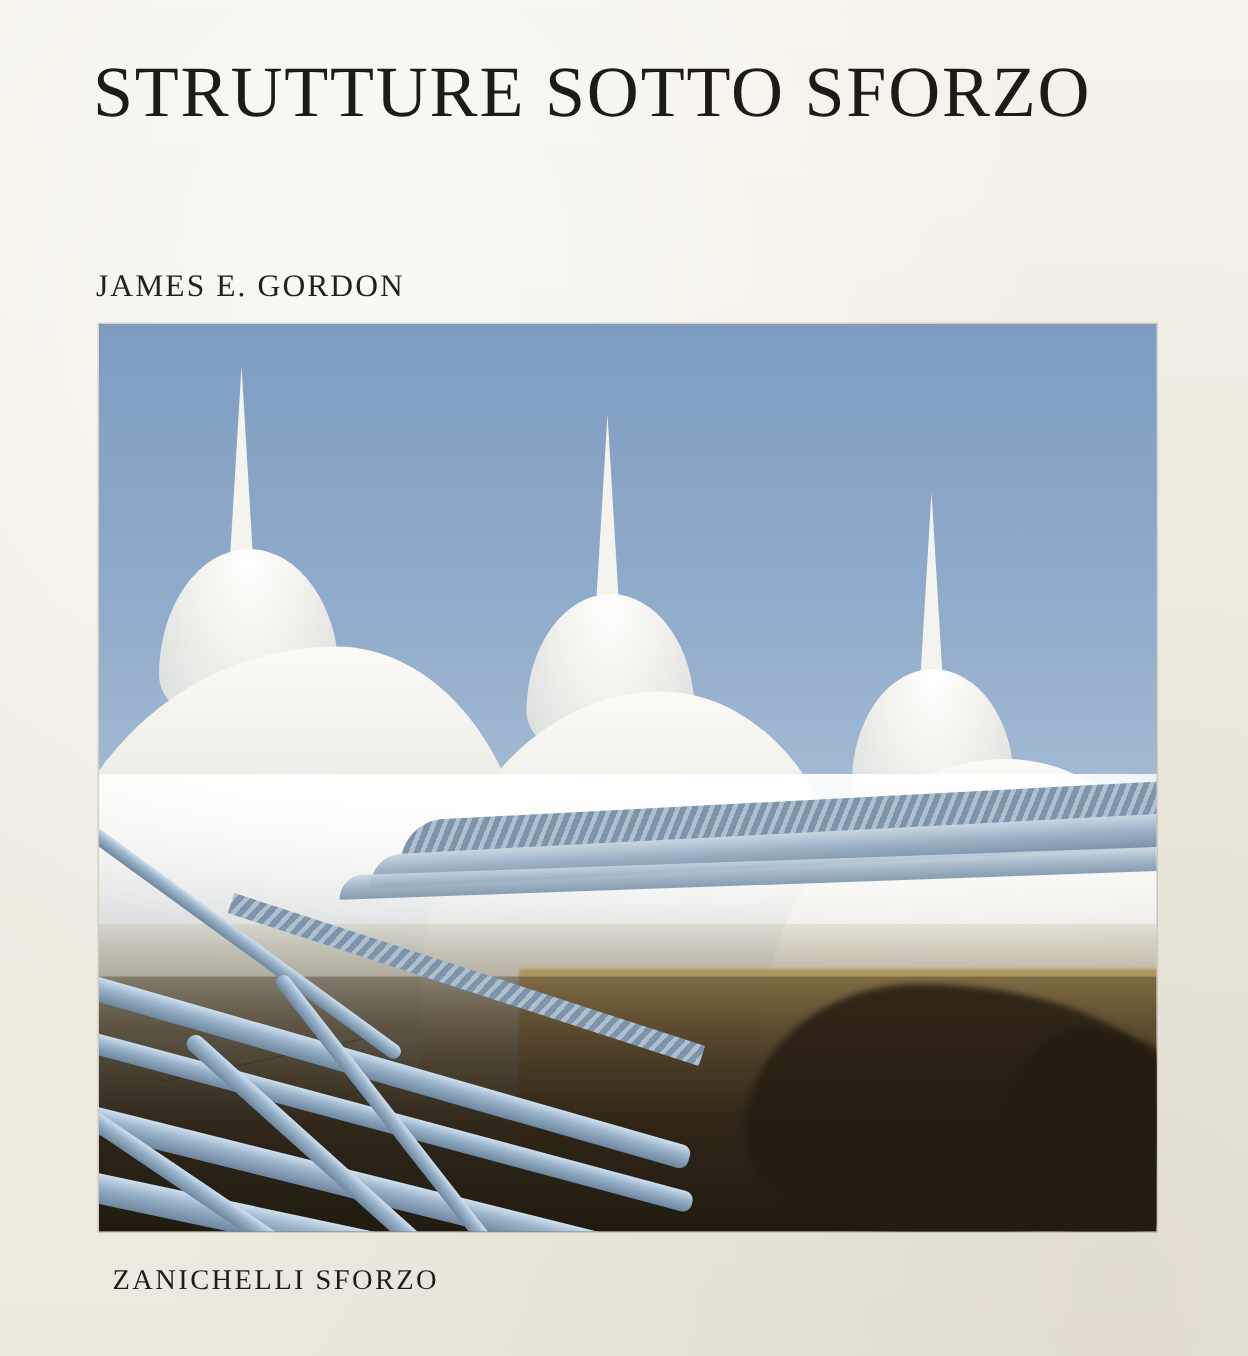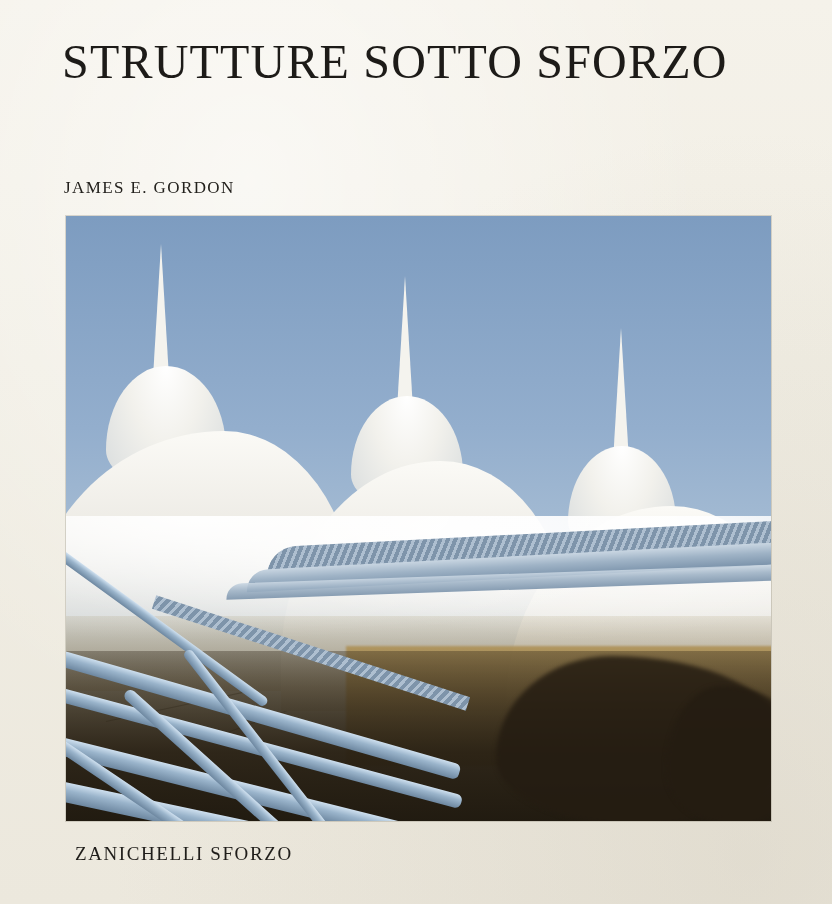--- a/index.html
+++ b/index.html
@@ -38,21 +38,21 @@
     letter-spacing: 1.2px;
     color: #1d1b18;
     font-weight: 400;
     white-space: nowrap;
   }
   .author {
     position: absolute;
     left: 64px;
     top: 178px;
     font-family: "Liberation Serif", serif;
-    font-size: 17px;
+    font-size: 21px;
     letter-spacing: 1.4px;
     color: #23211d;
   }
   .publisher {
     position: absolute;
     left: 75px;
     top: 843px;
     font-family: "Liberation Serif", serif;
     font-size: 19px;
     letter-spacing: 1.6px;

